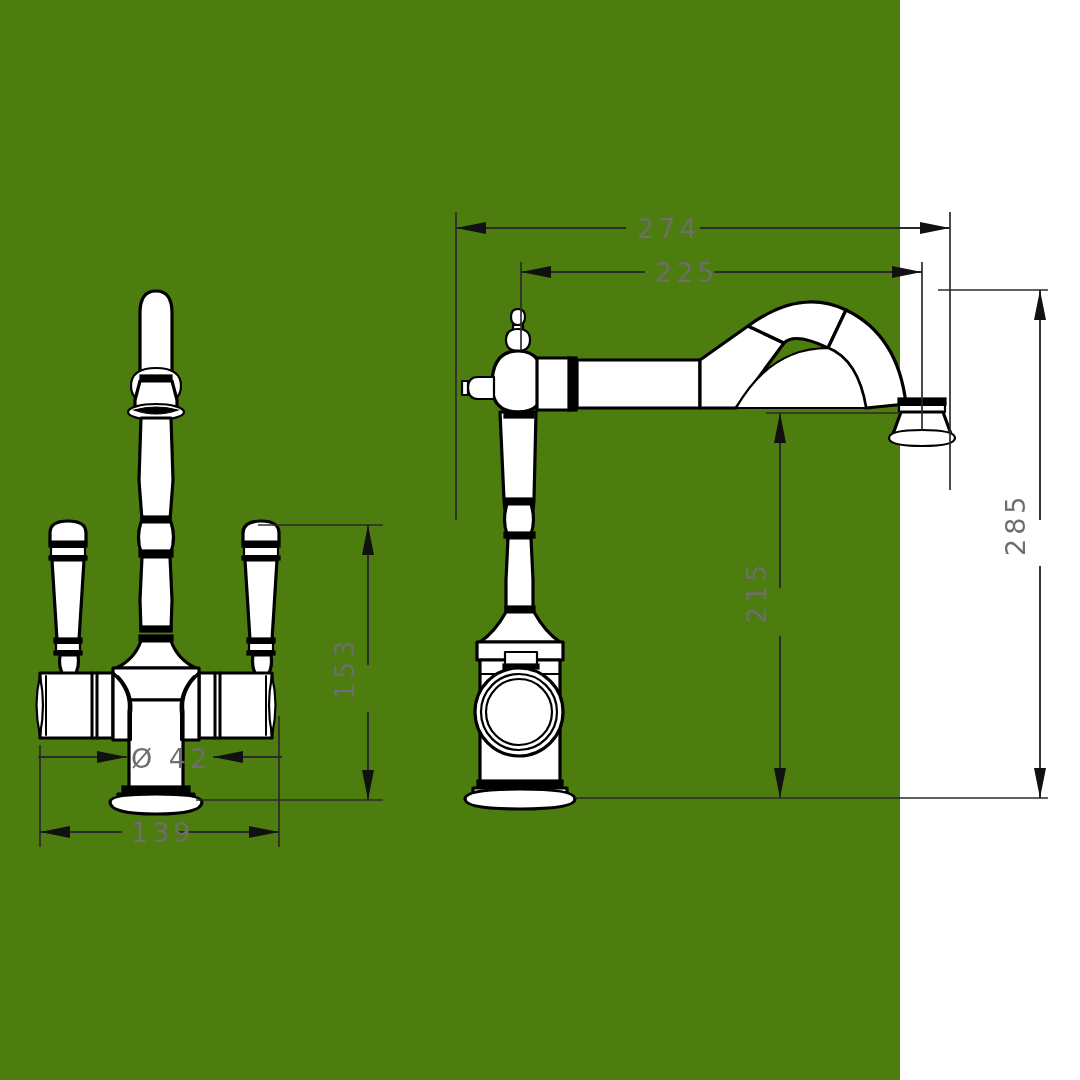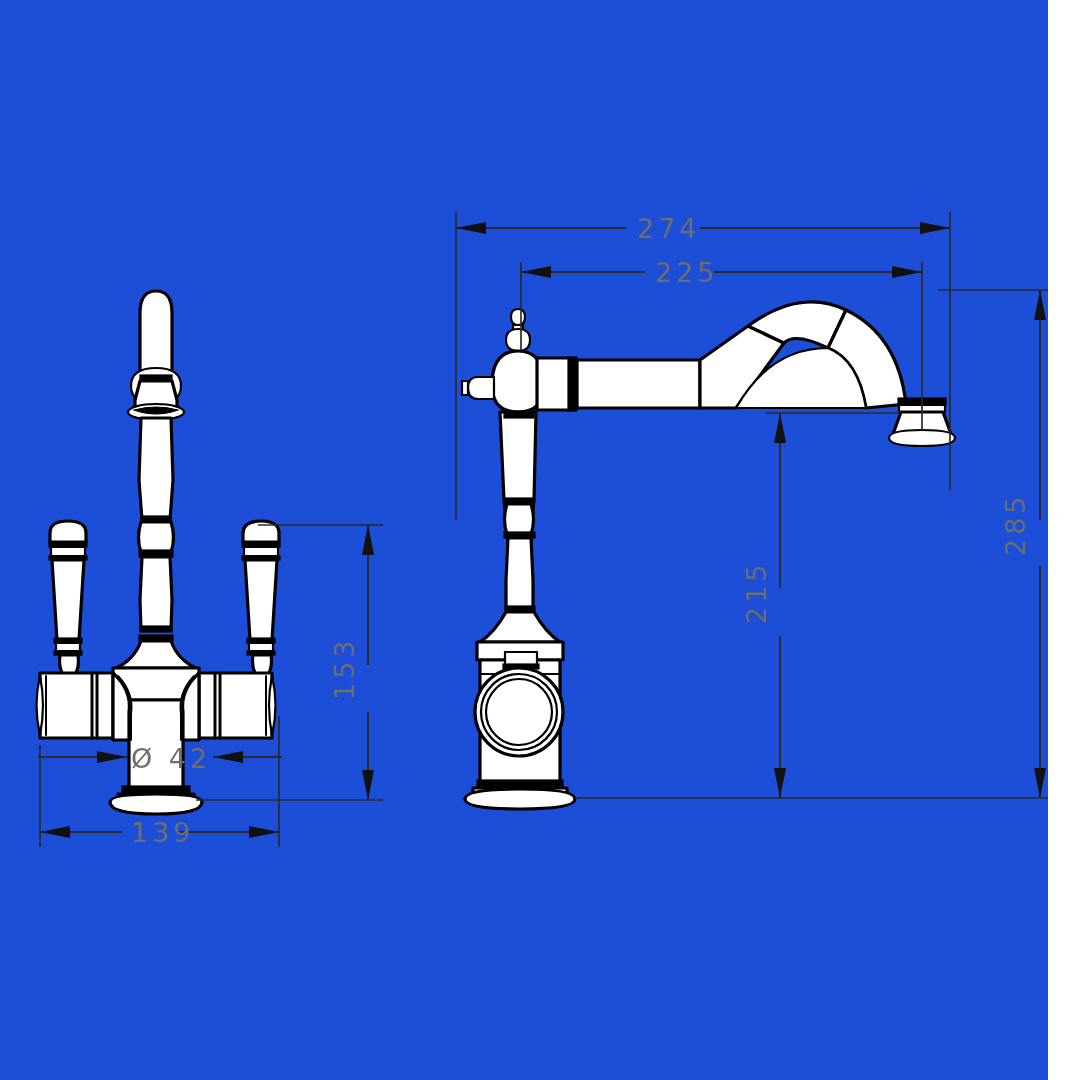--- a/index.html
+++ b/index.html
@@ -9,23 +9,23 @@
     background: #ffffff;
   }
   body {
     width: 1080px;
     height: 1080px;
     overflow: hidden;
     font-family: "DejaVu Sans", sans-serif;
   }
   #drawing-root {
     position: relative;
-    width: 1048px;
+    width: 900px;
     height: 1080px;
-    background: #1d4ed8;
+    background: #4d7c0f;
   }
   svg.drawing-canvas {
     display: block;
     width: 1080px;
     height: 1080px;
   }
   .part-outline {
     fill: #ffffff;
     stroke: #000000;
     stroke-width: 3.2;

